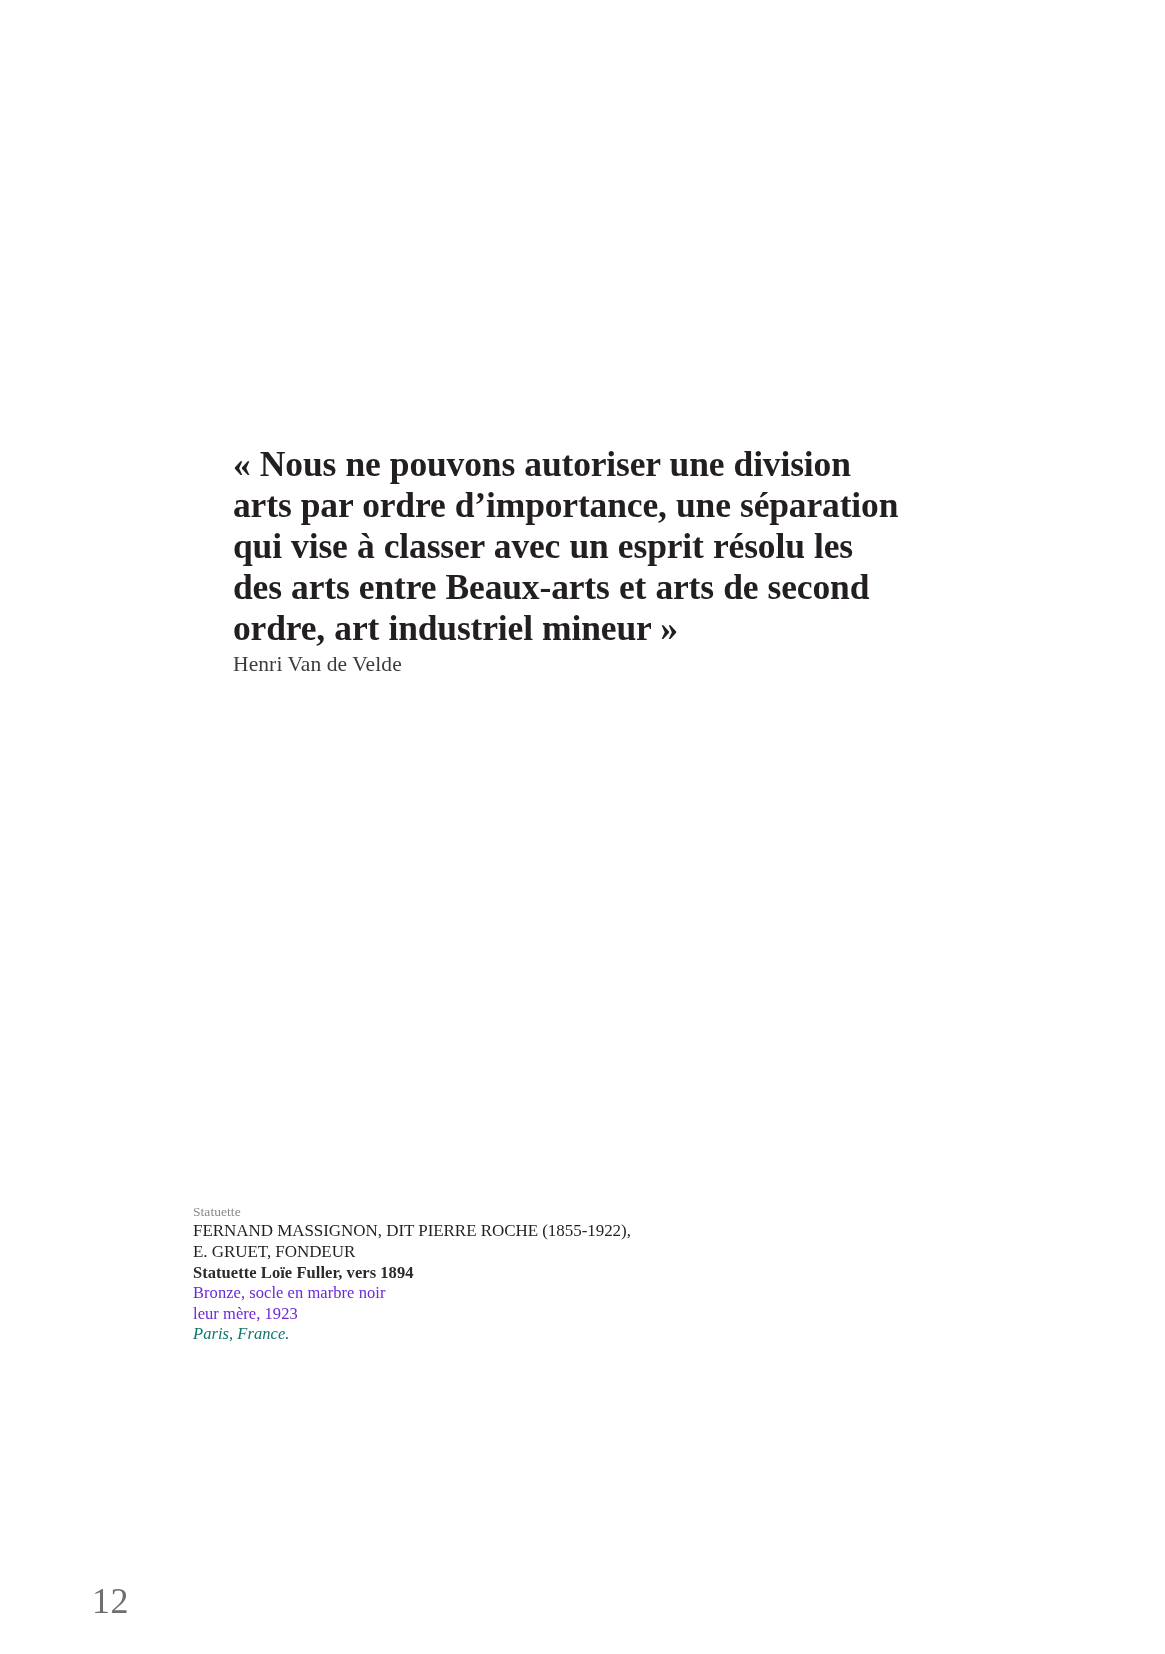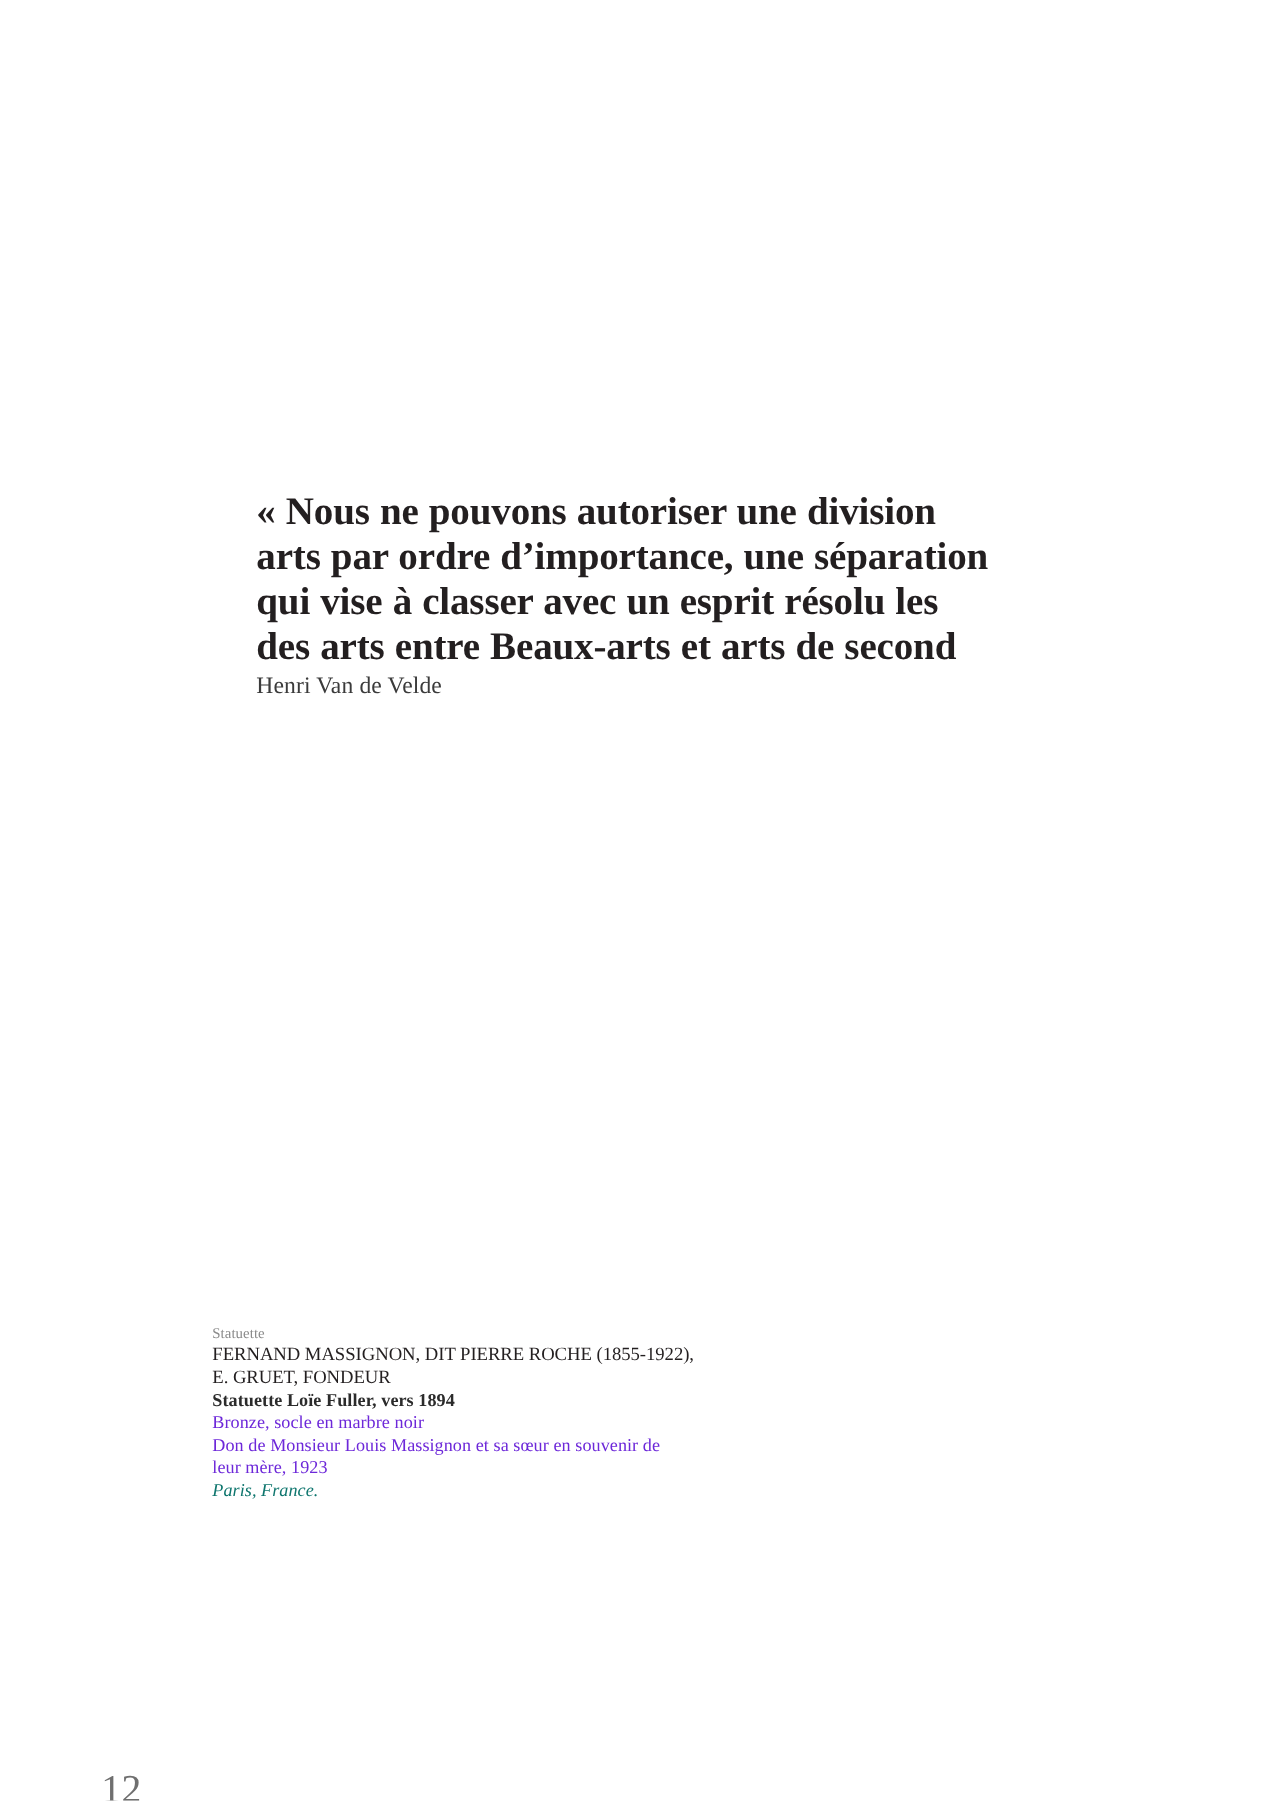--- a/index.html
+++ b/index.html
@@ -97,42 +97,41 @@
   .folio {
     position: absolute;
     left: 92px;
     top: 1580px;
     font-family: "Liberation Serif", "DejaVu Serif", serif;
     font-size: 36px;
     line-height: 42px;
     font-weight: 400;
     color: #6f6f6f;
     letter-spacing: 0.5px;
-    margin-top: 25px;
   }
 </style>
 </head>
 <body>
 
 <div class="page">
 
   <blockquote class="quote-block">
     <p class="quote-text">« Nous ne pouvons autoriser une division</p>
     <p class="quote-text">arts par ordre d’importance, une séparation</p>
     <p class="quote-text">qui vise à classer avec un esprit résolu les</p>
     <p class="quote-text">des arts entre Beaux-arts et arts de second</p>
+    <p class="quote-text">ordre, art industriel mineur »</p>
     <p class="quote-attrib">Henri Van de Velde</p>
   </blockquote>
 
   <div class="caption-block">
     <p class="caption-line caption-kicker">Statuette</p>
     <p class="caption-line caption-artist">FERNAND MASSIGNON, DIT PIERRE ROCHE (1855-1922),</p>
     <p class="caption-line caption-artist">E. GRUET, FONDEUR</p>
     <p class="caption-line caption-title">Statuette Loïe Fuller, vers 1894</p>
     <p class="caption-line">Bronze, socle en marbre noir</p>
-    <p class="caption-line">Don de Monsieur Louis Massignon et sa sœur en souvenir de</p>
     <p class="caption-line">leur mère, 1923</p>
     <p class="caption-line caption-italic">Paris, France.</p>
   </div>
 
   <div class="folio">12</div>
 
 </div>
 
 </body></html>

